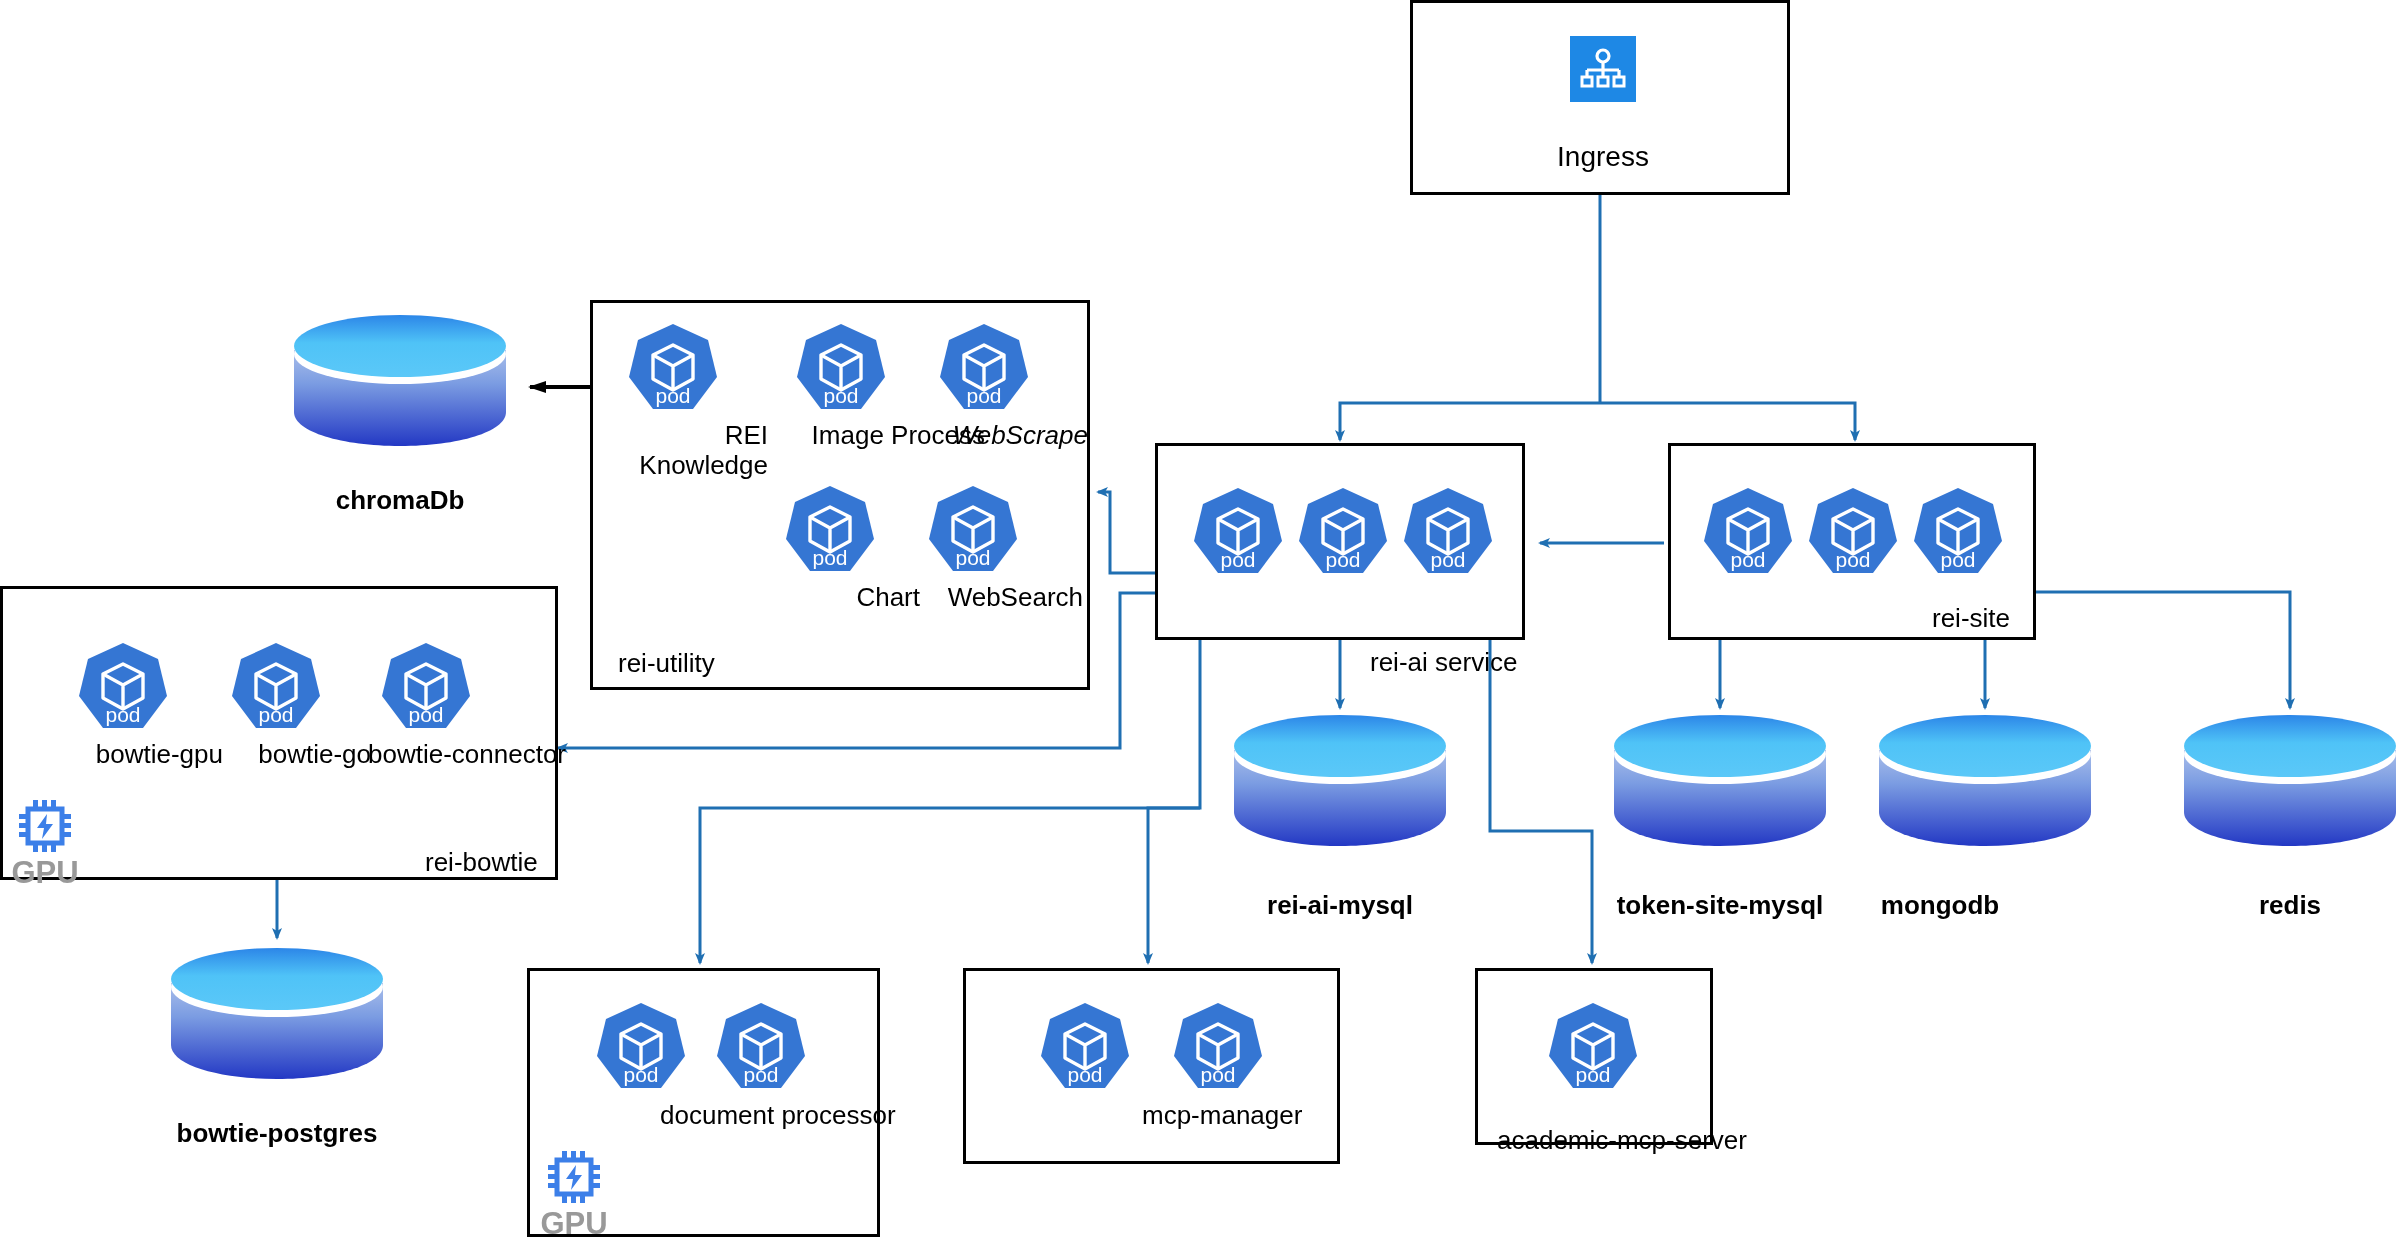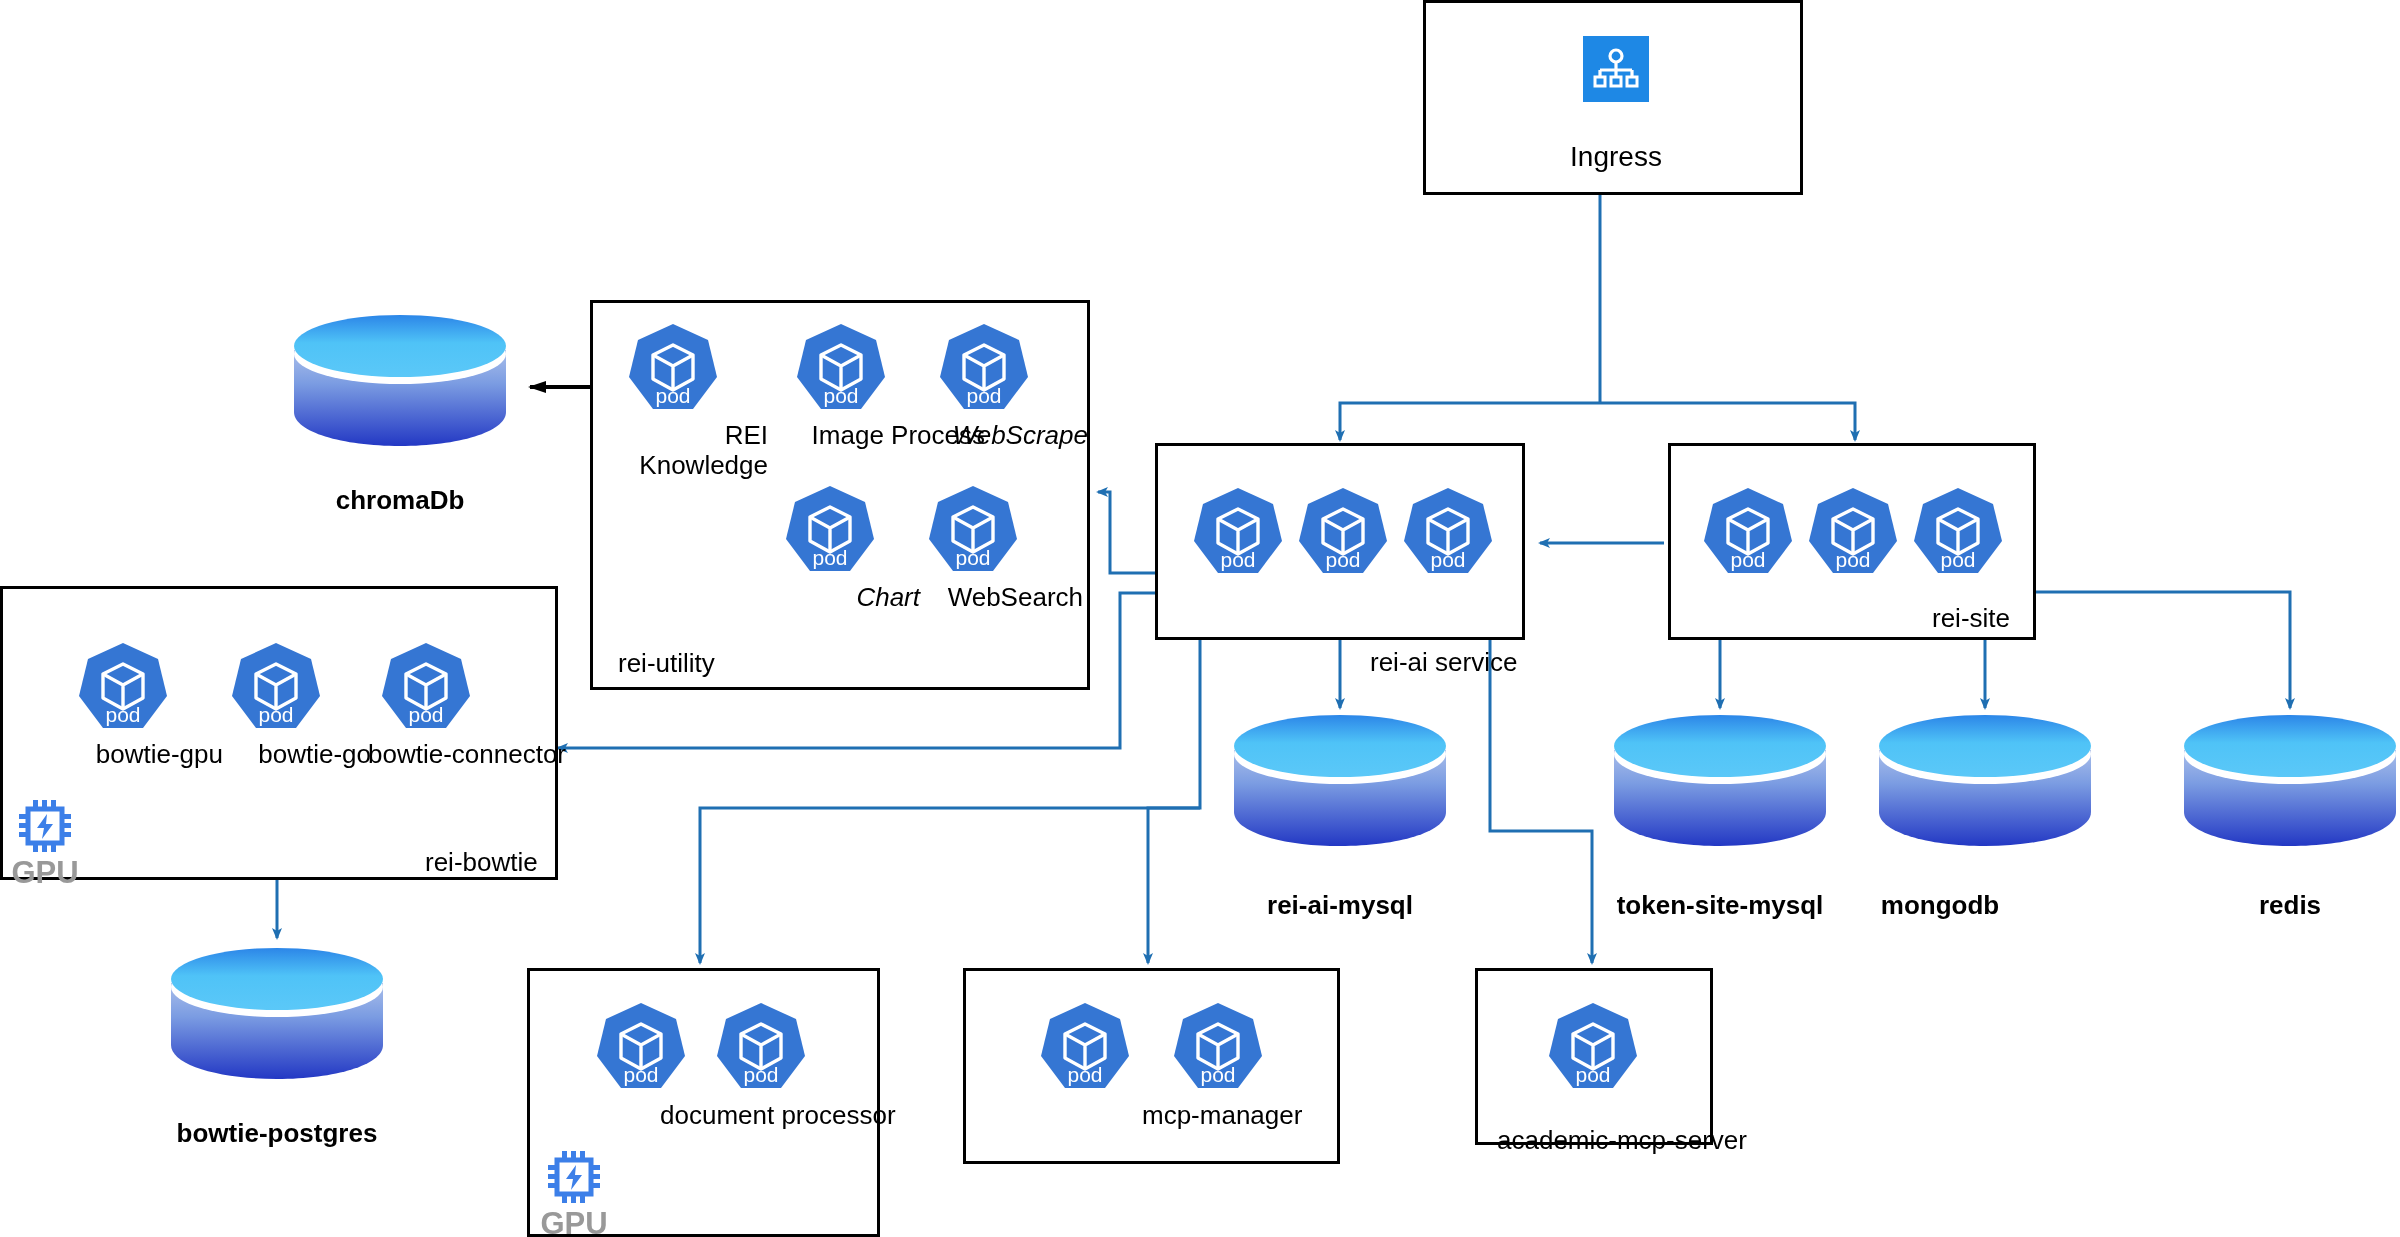--- a/index.html
+++ b/index.html
@@ -143,21 +143,21 @@
 
     <path d="M1985,640 L1985,708" stroke="#1F6FB2" stroke-width="3" fill="none" marker-end="url(#arrowBlue)"></path>
 
     <path d="M2034,592 L2290,592 L2290,708" stroke="#1F6FB2" stroke-width="3" fill="none" marker-end="url(#arrowBlue)"></path>
 
     <path d="M590,387 L530,387" stroke="#000000" stroke-width="4" fill="none" marker-end="url(#arrowBlack)"></path>
 
     <path d="M277,880 L277,938" stroke="#1F6FB2" stroke-width="3" fill="none" marker-end="url(#arrowBlue)"></path>
   </svg>
 
-  <div class="ingress-box" style="left:1410px; top:0px; width:380px; height:195px;margin-left:13px;">
+  <div class="ingress-box" style="left:1410px; top:0px; width:380px; height:195px;">
     <div class="ingress-icon" style="left:157px; top:33px;">
       <svg viewBox="0 0 66 66" width="66" height="66">
         <rect x="0" y="0" width="66" height="66" fill="#1E88E5"></rect>
         <circle cx="33" cy="20" r="6" fill="none" stroke="#ffffff" stroke-width="3.2"></circle>
         <path d="M33,26 L33,34 M17,34 L49,34 M17,34 L17,41 M33,34 L33,41 M49,34 L49,41" stroke="#ffffff" stroke-width="3.2" fill="none"></path>
         <rect x="12" y="41" width="10" height="9" fill="none" stroke="#ffffff" stroke-width="3"></rect>
         <rect x="28" y="41" width="10" height="9" fill="none" stroke="#ffffff" stroke-width="3"></rect>
         <rect x="44" y="41" width="10" height="9" fill="none" stroke="#ffffff" stroke-width="3"></rect>
       </svg>
     </div>
@@ -199,21 +199,21 @@
   <div class="pod-caption" style="left:978px; top:421px; width:220px;font-style:italic;">WebScrape</div>
 
   <div class="pod" style="left:782px; top:483px;">
     <svg viewBox="0 0 96 96" width="96" height="96">
       <polygon points="48,3 83,19 92,56 68,88 28,88 4,56 13,19" fill="#3576D3"></polygon>
       <path d="M48,24 L68,34 L68,58 L48,69 L28,58 L28,34 Z" fill="none" stroke="#ffffff" stroke-width="3.4" stroke-linejoin="round"></path>
       <path d="M28,34 L48,45 L68,34 M48,45 L48,69" fill="none" stroke="#ffffff" stroke-width="3.4" stroke-linejoin="round"></path>
       <text x="48" y="82" fill="#ffffff" font-size="21" font-family="Liberation Sans, sans-serif" text-anchor="middle">pod</text>
     </svg>
   </div>
-  <div class="pod-caption" style="left:830px; top:583px; width:180px;font-style:italic;">Chart</div>
+  <div class="pod-caption" style="left:830px; top:583px; width:180px;">Chart</div>
 
   <div class="pod" style="left:925px; top:483px;">
     <svg viewBox="0 0 96 96" width="96" height="96">
       <polygon points="48,3 83,19 92,56 68,88 28,88 4,56 13,19" fill="#3576D3"></polygon>
       <path d="M48,24 L68,34 L68,58 L48,69 L28,58 L28,34 Z" fill="none" stroke="#ffffff" stroke-width="3.4" stroke-linejoin="round"></path>
       <path d="M28,34 L48,45 L68,34 M48,45 L48,69" fill="none" stroke="#ffffff" stroke-width="3.4" stroke-linejoin="round"></path>
       <text x="48" y="82" fill="#ffffff" font-size="21" font-family="Liberation Sans, sans-serif" text-anchor="middle">pod</text>
     </svg>
   </div>
   <div class="pod-caption" style="left:973px; top:583px; width:220px;">WebSearch</div>

